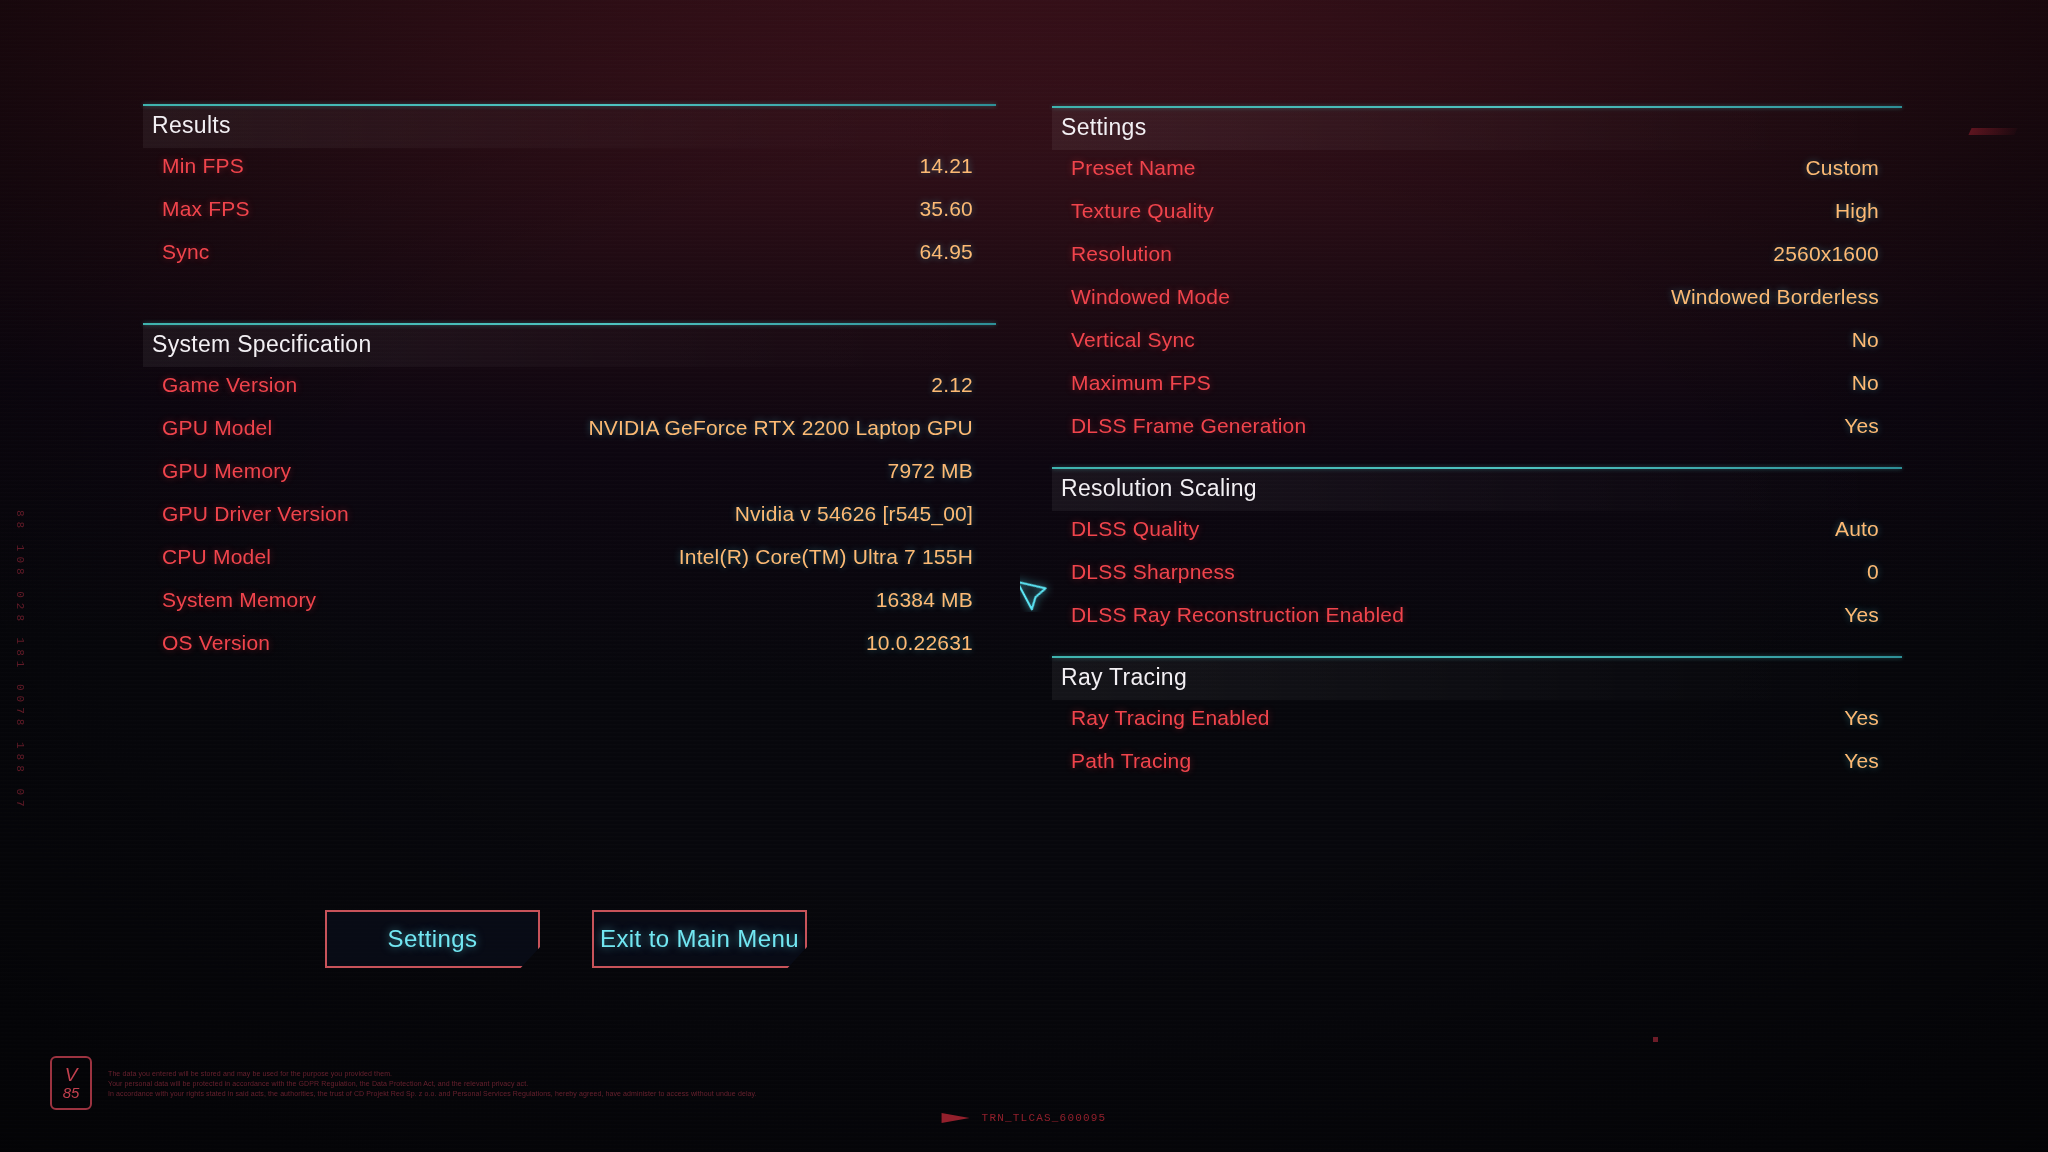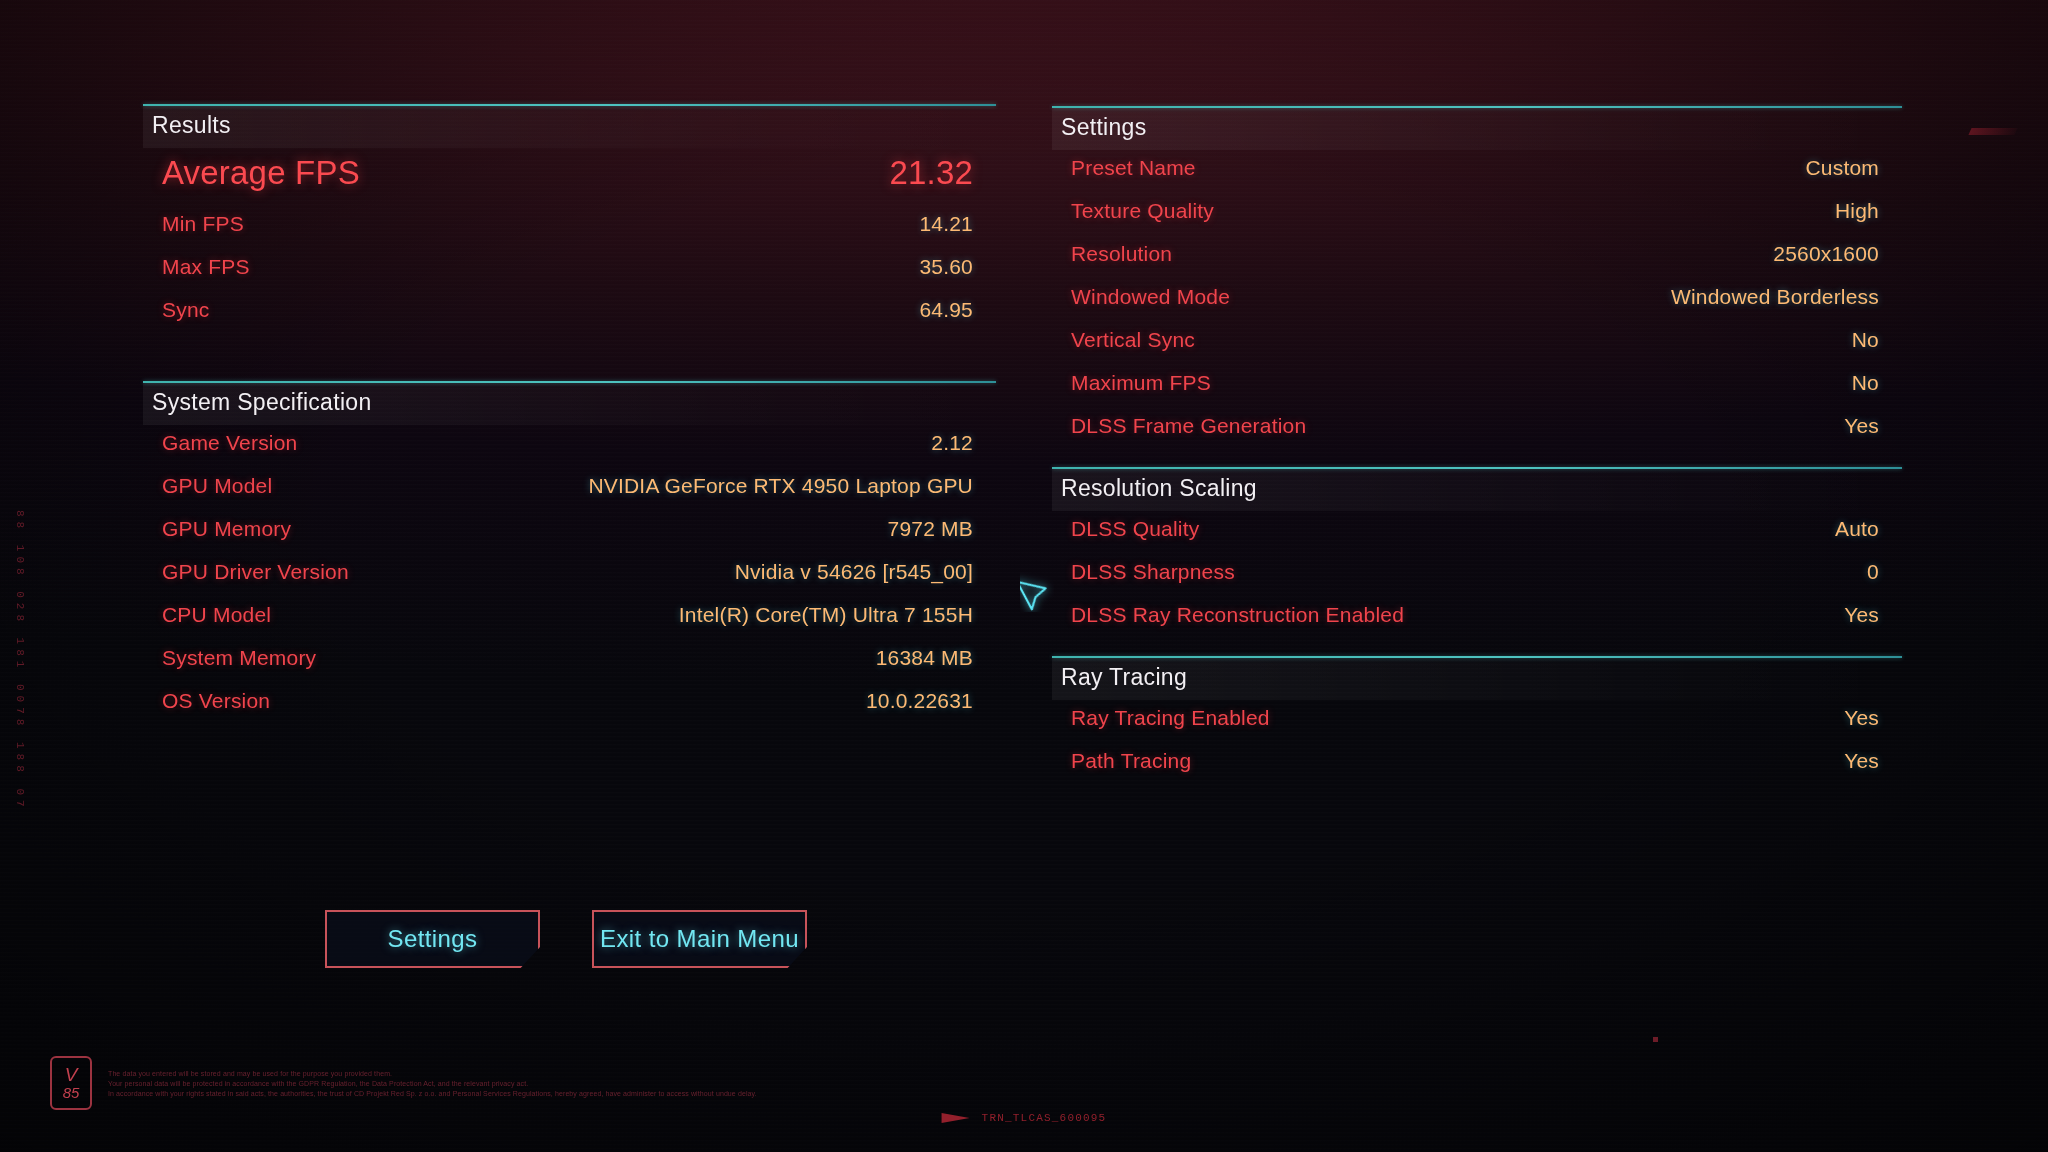--- a/index.html
+++ b/index.html
@@ -235,24 +235,20 @@
 <div id="deco-dot"></div>
 
 <div class="panel" id="panel-left">
 
   <div class="section">
     <div class="section-divider"></div>
     <div class="section-header">
       <div class="section-header-title">Results</div>
     </div>
     <div class="rows">
-      <div class="row hero">
-        <span class="row-label">Average FPS</span>
-        <span class="row-value">21.32</span>
-      </div>
       <div class="row">
         <span class="row-label">Min FPS</span>
         <span class="row-value">14.21</span>
       </div>
       <div class="row">
         <span class="row-label">Max FPS</span>
         <span class="row-value">35.60</span>
       </div>
       <div class="row">
         <span class="row-label">Sync</span>
@@ -268,21 +264,21 @@
     <div class="section-header">
       <div class="section-header-title">System Specification</div>
     </div>
     <div class="rows">
       <div class="row">
         <span class="row-label">Game Version</span>
         <span class="row-value">2.12</span>
       </div>
       <div class="row">
         <span class="row-label">GPU Model</span>
-        <span class="row-value">NVIDIA GeForce RTX 4950 Laptop GPU</span>
+        <span class="row-value">NVIDIA GeForce RTX 2200 Laptop GPU</span>
       </div>
       <div class="row">
         <span class="row-label">GPU Memory</span>
         <span class="row-value">7972 MB</span>
       </div>
       <div class="row">
         <span class="row-label">GPU Driver Version</span>
         <span class="row-value">Nvidia v 54626 [r545_00]</span>
       </div>
       <div class="row">

